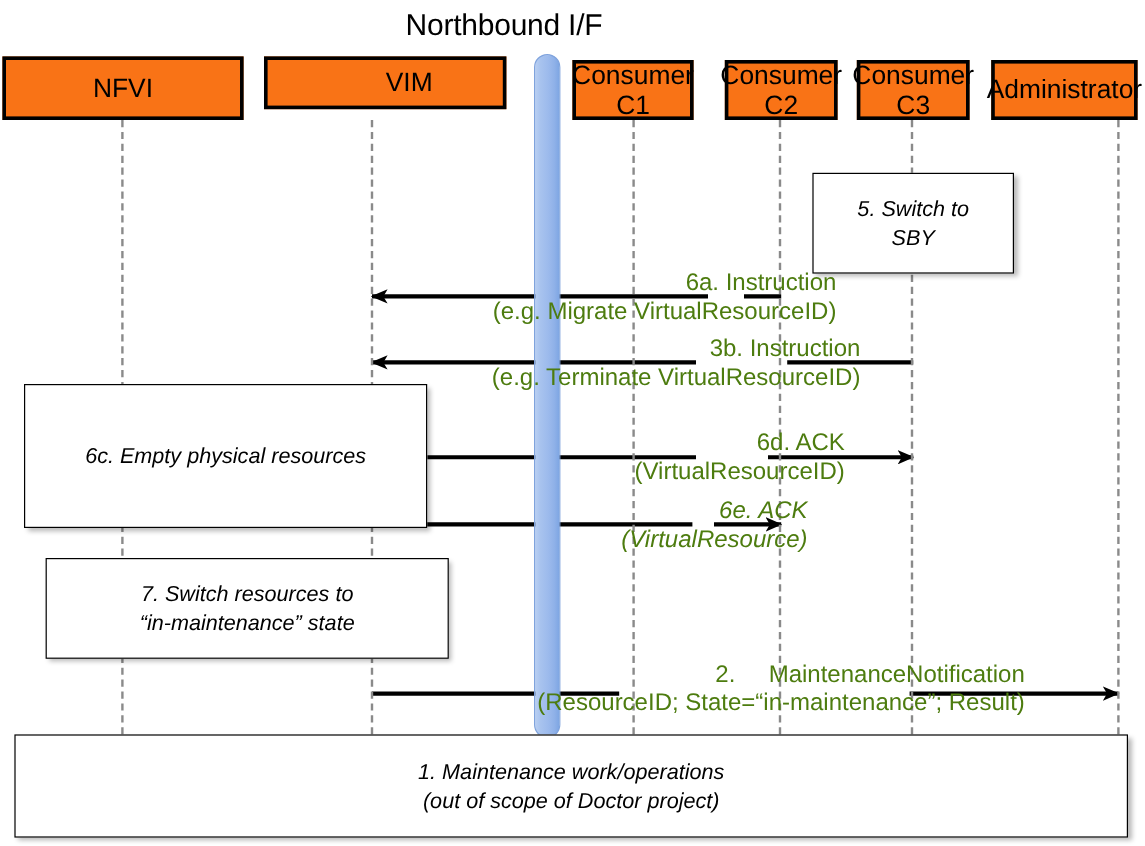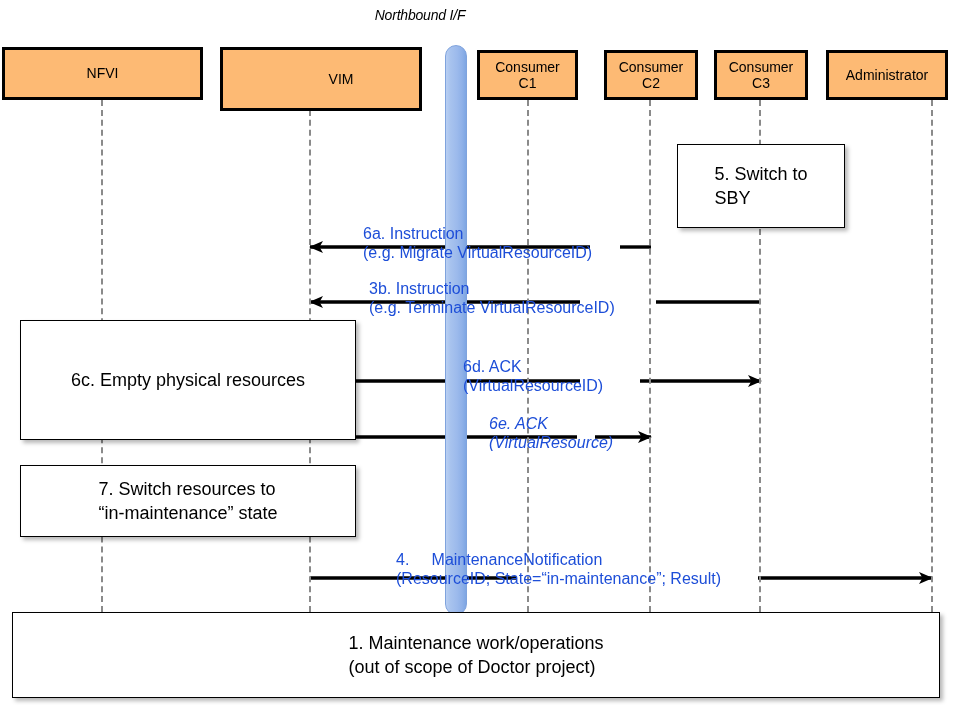--- a/index.html
+++ b/index.html
@@ -26,41 +26,40 @@
     height: 705px;
   }
 
   
   .diagram-title {
     position: absolute;
     left: 0;
     top: 7px;
     width: 870px;
     text-align: center;
-    font-size: 14px;
+    font-size: 25px;
     letter-spacing: -0.2px;
     white-space: nowrap;
-    font-style: italic;
   }
   .diagram-title .title-inner {
     position: relative;
     left: -15px;
   }
 
   
   .actor-box {
     position: absolute;
     box-sizing: border-box;
     border: 3px solid #000000;
-    background: #fdba74;
+    background: #f97316;
     display: flex;
     align-items: center;
     justify-content: center;
     text-align: center;
-    font-size: 14px;
+    font-size: 22px;
     line-height: 1.15;
     z-index: 6;
   }
   .actor-box .actor-label { display: block; white-space: pre-line; }
 
   
   .lifeline {
     position: absolute;
     width: 0;
     border-left: 2px dashed #8a8a8a;
@@ -80,37 +79,38 @@
 
   
   .note-box {
     position: absolute;
     box-sizing: border-box;
     border: 1.5px solid #000000;
     background: #ffffff;
     display: flex;
     align-items: center;
     justify-content: center;
-    text-align: left;
+    text-align: center;
     font-size: 18px;
     line-height: 1.35;
     z-index: 7;
     box-shadow: 3px 3px 4px rgba(0,0,0,0.28);
+    font-style: italic;
   }
   .note-box .note-label { display: block; white-space: pre-line; }
 
   
   .msg-label {
     position: absolute;
-    font-size: 16px;
+    font-size: 20px;
     line-height: 1.18;
     white-space: pre;
     z-index: 8;
-    text-align: left;
-    color: #1d4ed8;
+    text-align: right;
+    color: #4d7c0f;
   }
   .msg-label .msg-line { display: block; }
 </style>
 </head>
 <body>
 
 <div id="diagram">
 
   <svg id="svg-layer" xmlns="http://www.w3.org/2000/svg" viewBox="0 0 954 705">
     <defs>
@@ -147,21 +147,21 @@
       <div class="lifeline" style="left: 759px; top: 100px; height: 512px;"></div>
       <div class="lifeline" style="left: 931px; top: 100px; height: 512px;"></div>
     </div>
 
   <div class="nb-bar" id="nb-bar" style="left: 445px; top: 45px; width: 22px; height: 570px;"></div>
 
   <div id="actors-group">
       <div class="actor-box" style="left: 2px; top: 47px; width: 201px; height: 53px;">
         <span class="actor-label">NFVI</span>
       </div>
-      <div class="actor-box" style="left: 220px; top: 47px; width: 202px; height: 64px; padding-left: 40px;">
+      <div class="actor-box" style="left: 220px; top: 47px; width: 202px; height: 44px; padding-left: 40px;">
         <span class="actor-label">VIM</span>
       </div>
       <div class="actor-box" style="left: 477px; top: 50px; width: 101px; height: 50px;">
         <span class="actor-label">Consumer
 C1</span>
       </div>
       <div class="actor-box" style="left: 604px; top: 50px; width: 94px; height: 50px;">
         <span class="actor-label">Consumer
 C2</span>
       </div>
@@ -175,31 +175,31 @@
     </div>
 
   <div id="notes-group">
       <div class="note-box" style="left: 677px; top: 144px; width: 168px; height: 84px;">
         <span class="note-label">5. Switch to
 SBY</span>
       </div>
       <div class="note-box" style="left: 20px; top: 320px; width: 336px; height: 120px;">
         <span class="note-label">6c. Empty physical resources</span>
       </div>
-      <div class="note-box" style="left: 20px; top: 465px; width: 336px; height: 72px;">
+      <div class="note-box" style="left: 38px; top: 465px; width: 336px; height: 84px;">
         <span class="note-label">7. Switch resources to
 “in-maintenance” state</span>
       </div>
       <div class="note-box" style="left: 12px; top: 612px; width: 928px; height: 86px;">
         <span class="note-label">1. Maintenance work/operations
 (out of scope of Doctor project)</span>
       </div>
     </div>
 
   <div id="labels-group">
       <div class="msg-label" style="left: 363px; top: 225px; width: 334px;"><span class="msg-line">6a. Instruction</span><span class="msg-line">(e.g. Migrate VirtualResourceID)</span></div>
       <div class="msg-label" style="left: 369px; top: 280px; width: 348px;"><span class="msg-line">3b. Instruction</span><span class="msg-line">(e.g. Terminate VirtualResourceID)</span></div>
-      <div class="msg-label" style="left: 463px; top: 358px; width: 200px;"><span class="msg-line">6d. ACK</span><span class="msg-line">(VirtualResourceID)</span></div>
+      <div class="msg-label" style="left: 504px; top: 358px; width: 200px;"><span class="msg-line">6d. ACK</span><span class="msg-line">(VirtualResourceID)</span></div>
       <div class="msg-label" style="left: 489px; top: 415px; width: 184px; font-style: italic;"><span class="msg-line">6e. ACK</span><span class="msg-line">(VirtualResource)</span></div>
-      <div class="msg-label" style="left: 396px; top: 551px; width: 458px;"><span class="msg-line">4.     MaintenanceNotification</span><span class="msg-line">(ResourceID; State=“in-maintenance”; Result)</span></div>
+      <div class="msg-label" style="left: 396px; top: 551px; width: 458px;"><span class="msg-line">2.     MaintenanceNotification</span><span class="msg-line">(ResourceID; State=“in-maintenance”; Result)</span></div>
     </div>
 
 </div>
 
 </body></html>

